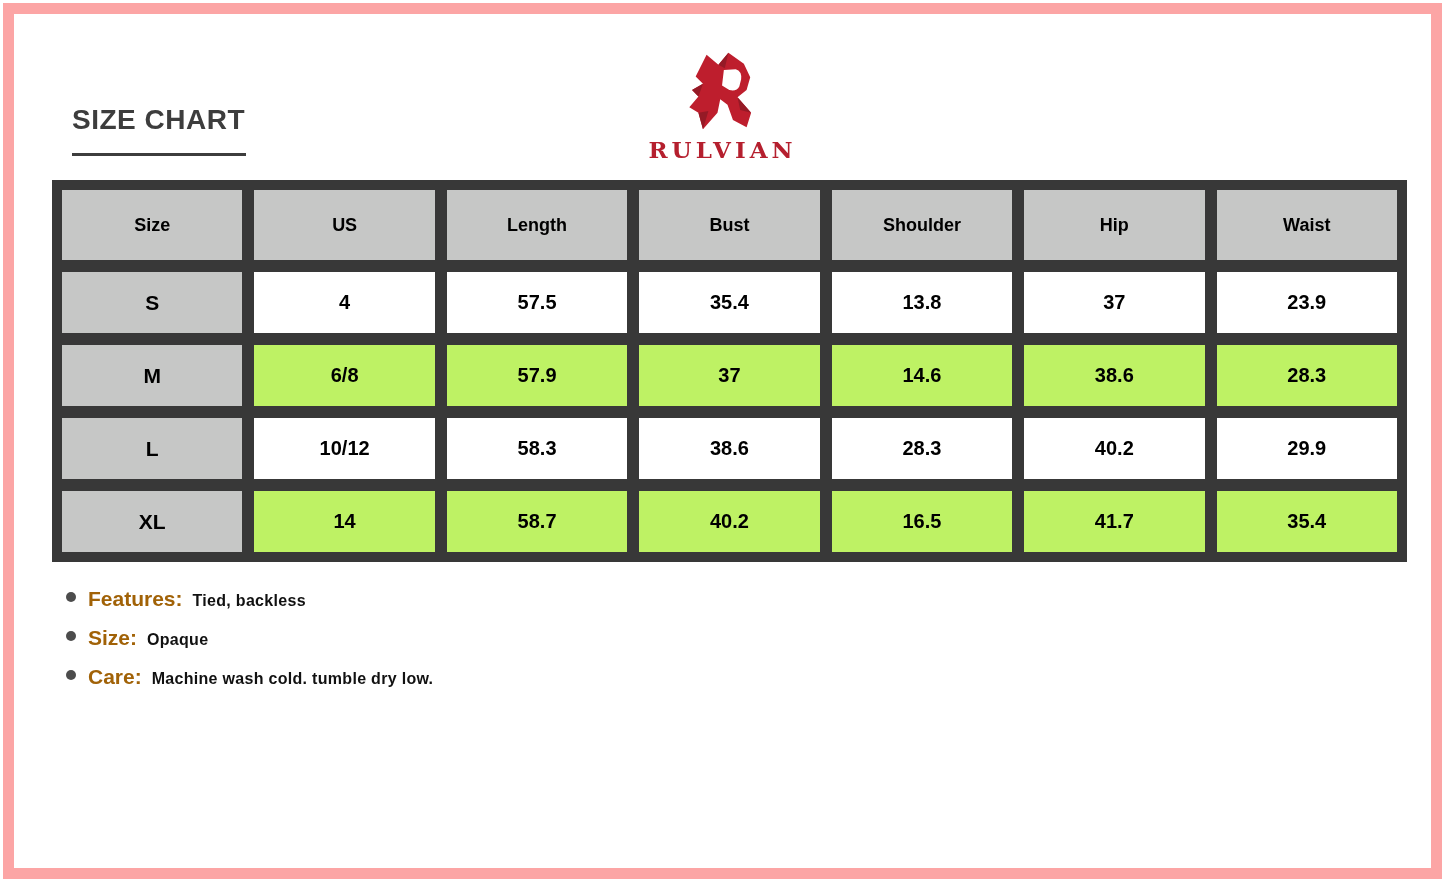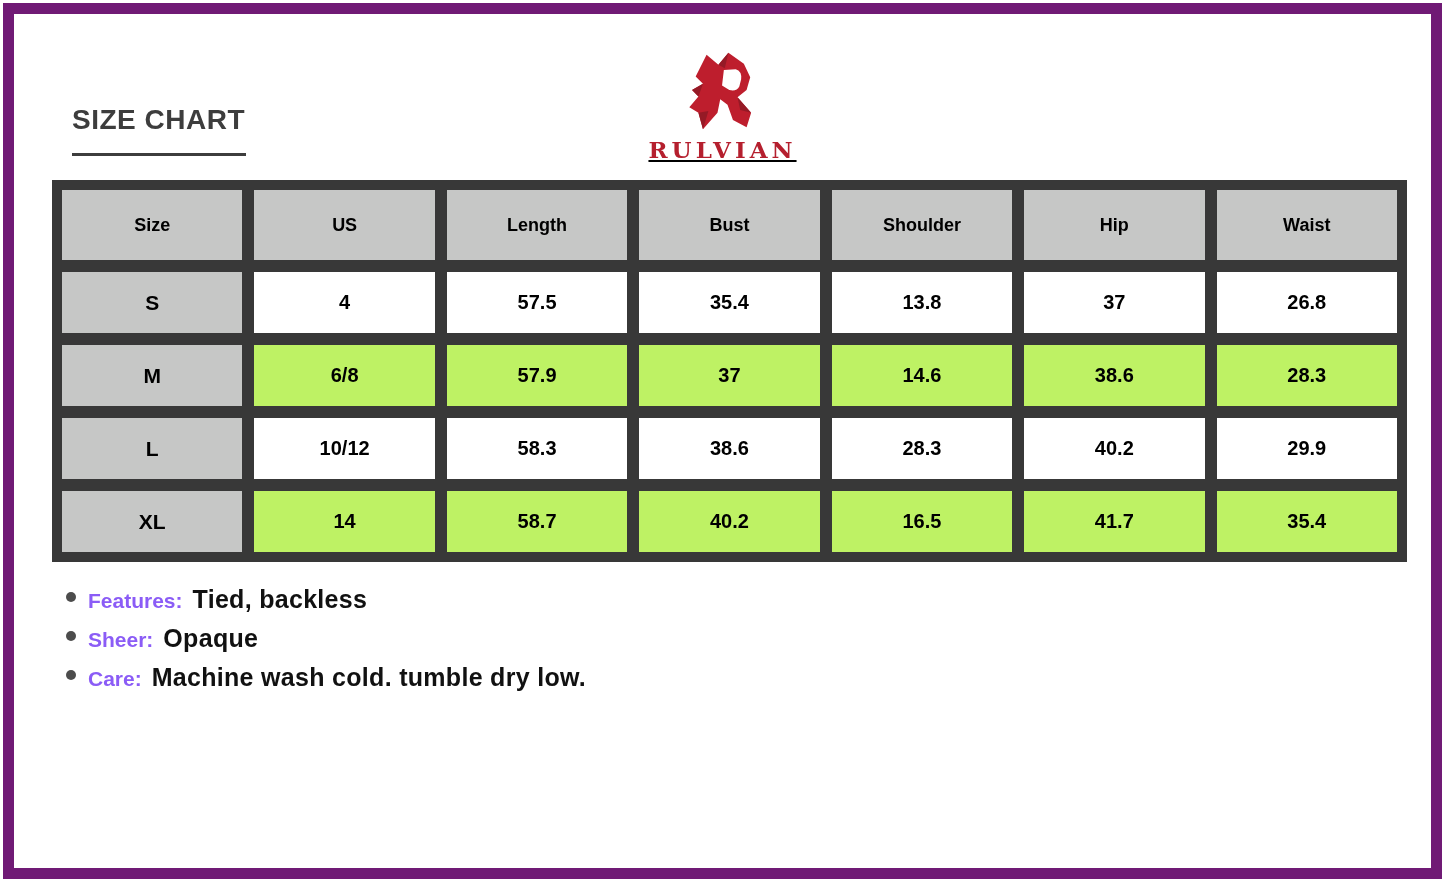--- a/index.html
+++ b/index.html
@@ -6,21 +6,21 @@
   html, body { width: 1445px; height: 882px; }
   body {
     font-family: "Liberation Sans", sans-serif;
     background: #ffffff;
     position: relative;
     overflow: hidden;
   }
   .page-frame {
     position: absolute;
     inset: 3px;
-    border: 11px solid #701a75;
+    border: 11px solid #fca5a5;
     background: #ffffff;
   }
   
   .title-block {
     position: absolute;
     left: 58px;
     top: 90px;
   }
   .page-title {
     font-size: 28px;
@@ -33,21 +33,20 @@
     height: 3px;
     background: #3d3d3d;
     margin-top: 17px;
   }
   .brand {
     position: absolute;
     left: 50%;
     top: 34px;
     transform: translateX(-50%);
     text-align: center;
-    text-decoration: underline;
   }
   .brand svg { display: block; margin: 0 auto; }
   .brand-name {
     font-family: "DejaVu Serif", "Liberation Serif", serif;
     font-weight: bold;
     font-size: 23px;
     letter-spacing: 4px;
     color: #b51f2e;
     margin-top: 2px;
   }
@@ -108,24 +107,24 @@
     border-radius: 50%;
     background: #4c4c4c;
     margin-right: 12px;
     flex: 0 0 auto;
     align-self: center;
     transform: translateY(-3px);
   }
   .detail-label {
     font-size: 21px;
     font-weight: bold;
-    color: #8b5cf6;
+    color: #a16207;
   }
   .detail-value {
-    font-size: 25px;
+    font-size: 16px;
     font-weight: bold;
     color: #111111;
     margin-left: 10px;
     letter-spacing: 0.3px;
   }
 </style>
 </head>
 <body>
 
 <div class="page-frame">
@@ -161,21 +160,21 @@
         </tr>
       </thead>
       <tbody>
         <tr>
           <td class="size-col">S</td>
           <td>4</td>
           <td>57.5</td>
           <td>35.4</td>
           <td>13.8</td>
           <td>37</td>
-          <td>26.8</td>
+          <td>23.9</td>
         </tr>
         <tr class="row-alt">
           <td class="size-col">M</td>
           <td>6/8</td>
           <td>57.9</td>
           <td>37</td>
           <td>14.6</td>
           <td>38.6</td>
           <td>28.3</td>
         </tr>
@@ -202,21 +201,21 @@
   </div>
 
   <ul class="details-list">
     <li class="detail-item">
       <span class="bullet-dot"></span>
       <span class="detail-label">Features:</span>
       <span class="detail-value">Tied, backless</span>
     </li>
     <li class="detail-item">
       <span class="bullet-dot"></span>
-      <span class="detail-label">Sheer:</span>
+      <span class="detail-label">Size:</span>
       <span class="detail-value">Opaque</span>
     </li>
     <li class="detail-item">
       <span class="bullet-dot"></span>
       <span class="detail-label">Care:</span>
       <span class="detail-value">Machine wash cold. tumble dry low.</span>
     </li>
   </ul>
 
 </div>

